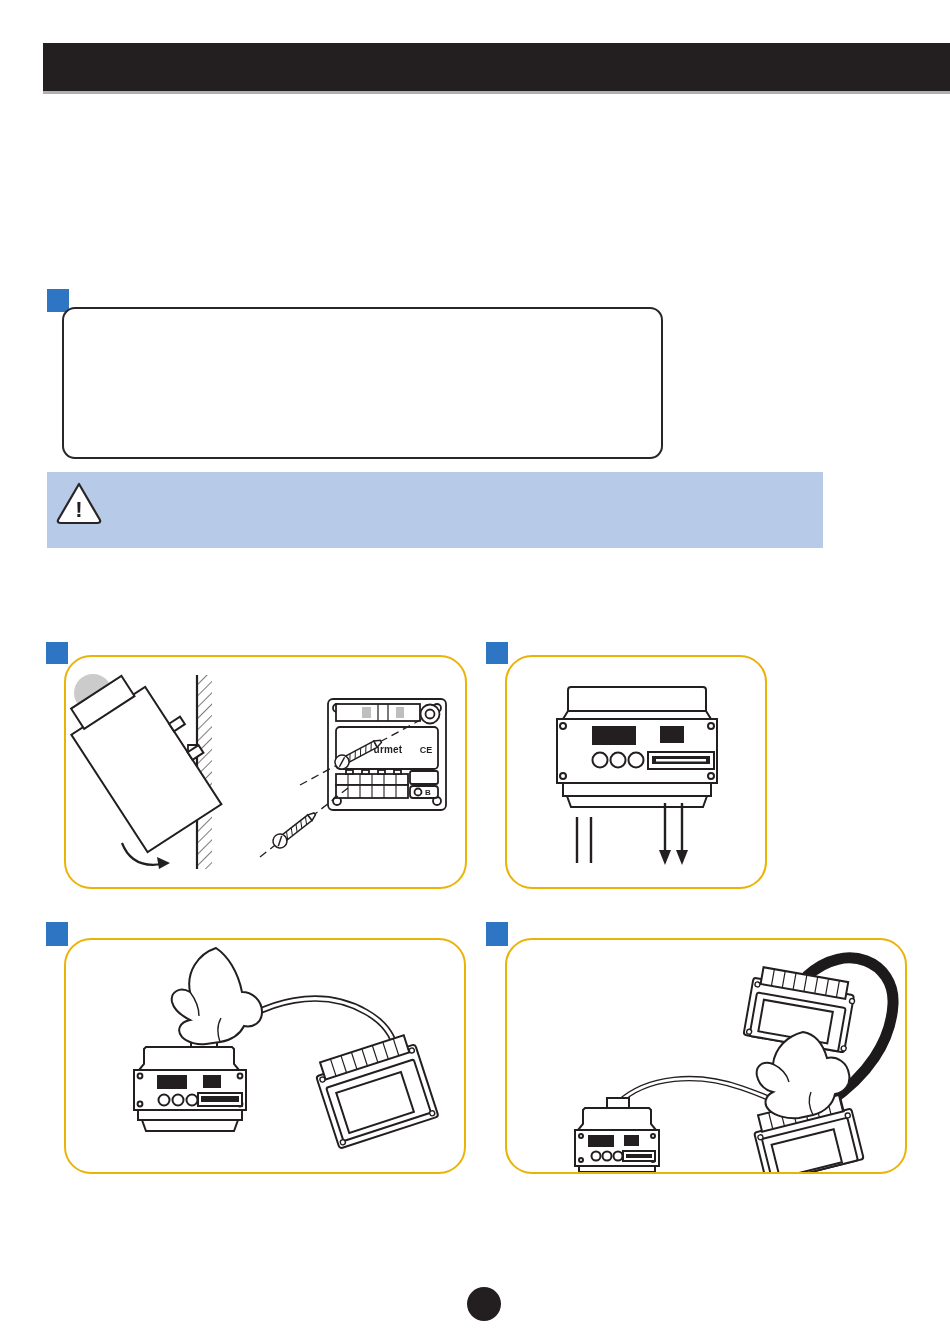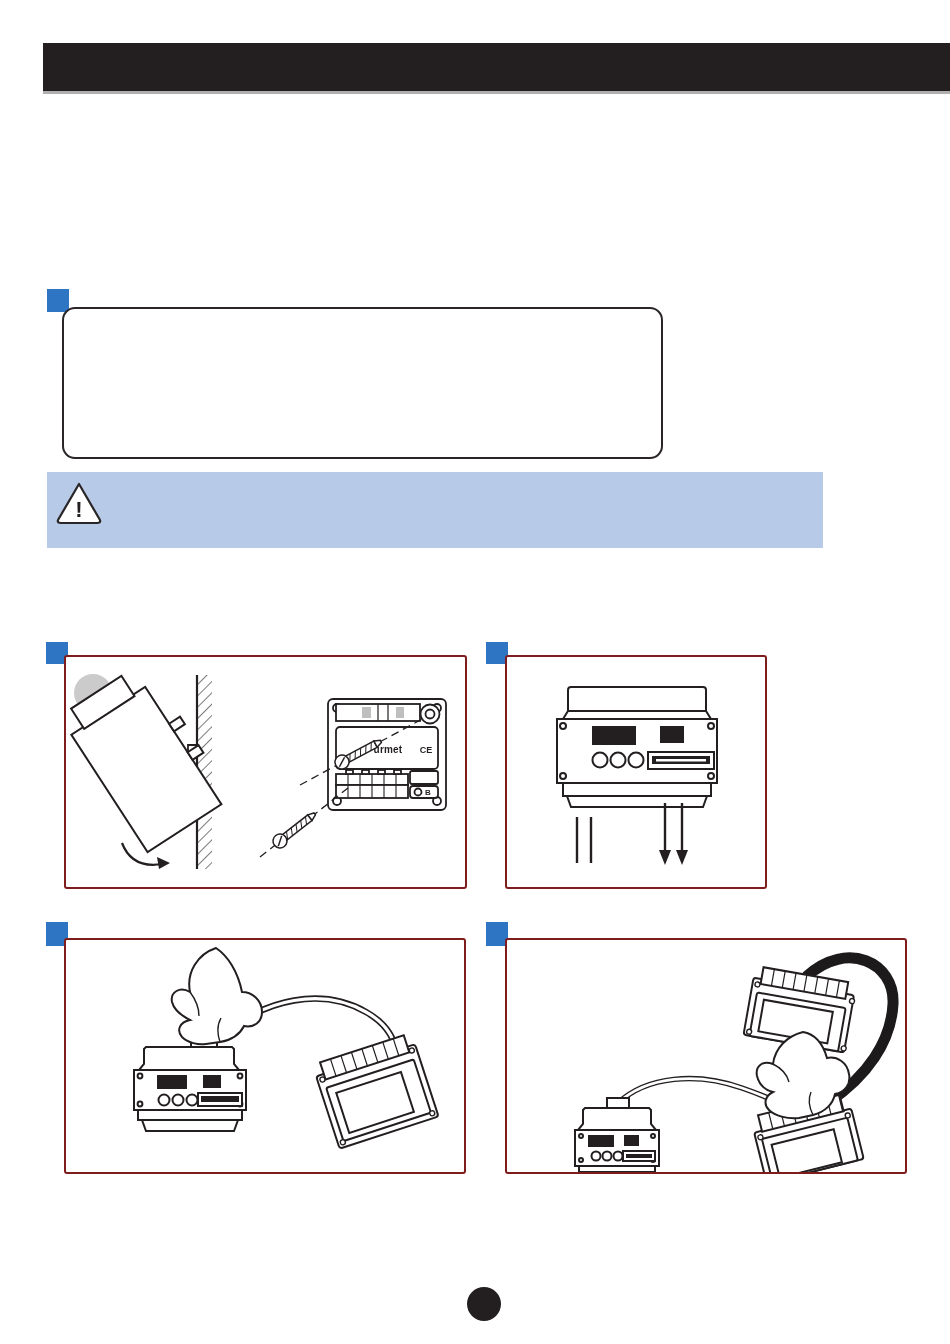--- a/index.html
+++ b/index.html
@@ -8,21 +8,21 @@
   .header-bar{position:absolute;left:43px;top:43px;width:907px;height:48px;background:#231f20;}
   .header-shadow{position:absolute;left:43px;top:91px;width:907px;height:3px;background:#b0b0b0;}
 
   .note-box{position:absolute;left:62px;top:307px;width:597px;height:148px;border:2px solid #2a2627;border-radius:13px;background:#fff;}
   .marker{position:absolute;background:#2e76c4;}
   .marker.note{left:47px;top:289px;width:22px;height:23px;}
 
   .warning-box{position:absolute;left:47px;top:472px;width:776px;height:76px;background:#b7cae7;}
   .warning-icon{position:absolute;left:8px;top:9px;width:48px;height:44px;}
 
-  .panel{position:absolute;border:2px solid #7f1d1d;border-radius:3px;background:#fff;overflow:hidden;}
+  .panel{position:absolute;border:2px solid #eab308;border-radius:27px;background:#fff;overflow:hidden;}
   .panel svg{position:absolute;left:0;top:0;width:100%;height:100%;}
   #panel1{left:64px;top:655px;width:399px;height:230px;}
   #panel2{left:505px;top:655px;width:258px;height:230px;}
   #panel3{left:64px;top:938px;width:398px;height:232px;}
   #panel4{left:505px;top:938px;width:398px;height:232px;}
   .marker.s1{left:46px;top:642px;width:22px;height:22px;}
   .marker.s2{left:486px;top:642px;width:22px;height:22px;}
   .marker.s3{left:46px;top:922px;width:22px;height:24px;}
   .marker.s4{left:486px;top:922px;width:22px;height:24px;}
 

